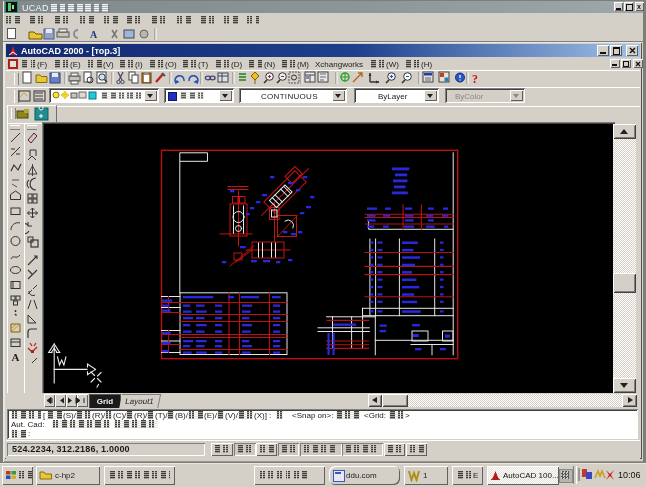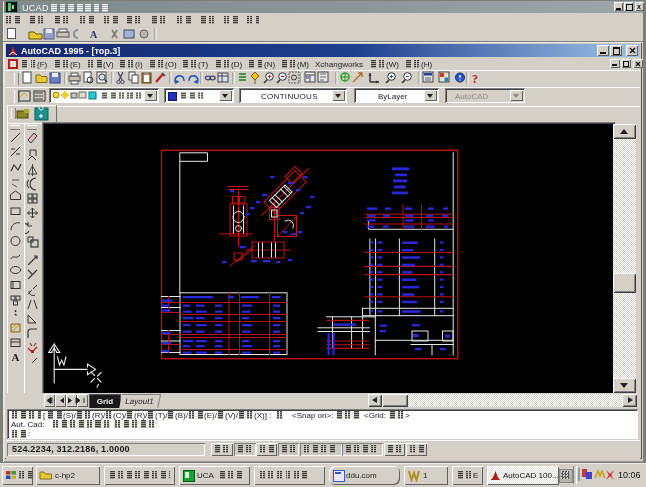--- a/index.html
+++ b/index.html
@@ -83,21 +83,21 @@
 
   <div class="abs" id="acw" style="left:4px;top:42px;width:638px;height:417px;background:#d4d0c8;box-shadow:inset 1px 1px 0 #e9e7e1,inset -1px -1px 0 #555;">
 
     <div class="abs" style="left:2px;top:2px;width:634px;height:13px;background:linear-gradient(90deg,#14286e,#1e3f8c 55%,#9fc2e8);"></div>
     <div class="abs" style="left:4px;top:3px;width:10px;height:11px;">
       <svg width="10" height="11">
           <path d="M2 10 L5 1 L8 10 Z" fill="#d02020"></path>
           <path d="M1 10 l4 -3 4 3" stroke="#fff" stroke-width="1" fill="none"></path>
         </svg>
     </div>
-    <div class="abs" style="left:17px;top:4px;color:#fff;font-weight:bold;font-size:9px;">AutoCAD 1995 - [тор.3]</div>
+    <div class="abs" style="left:17px;top:4px;color:#fff;font-weight:bold;font-size:9px;">AutoCAD 2000 - [тор.3]</div>
     <div class="btn2" style="left:593px;top:3px;width:12px;height:11px;"></div>
     <div class="abs" style="left:596px;top:10px;width:6px;height:2px;background:#111;"></div>
     <div class="btn2" style="left:606px;top:3px;width:12px;height:11px;"></div>
     <div class="abs" style="left:609px;top:5px;width:5px;height:5px;border:1px solid #111;border-top-width:2px;"></div>
     <div class="btn2" style="left:622px;top:3px;width:12px;height:11px;"></div>
     <svg class="abs" style="left:625px;top:5px;" width="7" height="7">
         <path d="M1 1 L6 6 M6 1 L1 6" stroke="#111" stroke-width="1.4"></path>
       </svg>
 
     <div class="abs" style="left:4px;top:17px;width:10px;height:10px;background:#b02020;"></div>
@@ -325,21 +325,21 @@
     </div>
 
     <div class="cmb" style="left:350px;top:46px;width:85px;">
       <div class="abs" style="left:24px;top:4px;color:#222;font-size:8px;">ByLayer</div>
       <div class="cmbb">
           <div class="arr" style="left:3px;top:4px;"></div>
         </div>
     </div>
 
     <div class="cmb" style="left:441px;top:46px;width:80px;background:#d4d0c8;">
-      <div class="abs" style="left:10px;top:4px;color:#8a8880;font-size:8px;">AutoCAD</div>
+      <div class="abs" style="left:10px;top:4px;color:#8a8880;font-size:8px;">ByColor</div>
       <div class="cmbb">
           <div class="arr" style="left:3px;top:4px;border-top-color:#8a8880;"></div>
         </div>
     </div>
 
     <div class="abs" style="left:2px;top:64px;width:634px;height:17px;background:#d4d0c8;border-top:1px solid #fff;"></div>
     <div class="tb" style="left:3px;top:63px;width:48px;height:17px;"></div>
     <div class="grip" style="left:7px;top:66px;height:11px;"></div>
     <svg class="abs" style="left:12px;top:65px;" width="36" height="14">
       <rect x="1" y="4" width="11" height="7" fill="#8a8520" stroke="#4a4505"></rect>
@@ -737,26 +737,20 @@
   </div>
   <div class="tskb" style="left:36px;width:64px;">
     <svg class="abs" style="left:3px;top:4px;" width="13" height="10">
         <path d="M1 2 h4 l1.5 2 h6 v5 h-11.5 z" fill="#e8c832" stroke="#6b5500" stroke-width=".8"></path>
       </svg>
     <div class="abs" style="left:19px;top:5px;color:#222;font-size:8px;">c-hp2</div>
   </div>
   <div class="tskb" style="left:104px;width:71px;">
     <div class="ct" style="left:5px;top:5px;width:61px;height:8px;"></div>
   </div>
-  <div class="tskb" style="left:179px;width:71px;">
-    <div class="abs" style="left:4px;top:4px;width:10px;height:10px;background:#18a038;border:1px solid #0a5a18;"></div>
-    <div class="abs" style="left:6px;top:6px;width:4px;height:6px;background:#d8ffd8;"></div>
-    <div class="abs" style="left:18px;top:5px;color:#222;font-size:8px;">UCA</div>
-    <div class="ct" style="left:40px;top:5px;width:24px;height:8px;"></div>
-  </div>
   <div class="tskb" style="left:254px;width:71px;">
     <div class="ct" style="left:5px;top:5px;width:50px;height:8px;"></div>
   </div>
   <div class="tskb" style="left:329px;width:71px;border-radius:6px;">
     <div class="abs" style="left:4px;top:4px;width:10px;height:10px;background:#e8e8f4;border:1px solid #3858c0;"></div>
     <div class="abs" style="left:6px;top:6px;width:6px;height:2px;background:#3858c0;"></div>
     <div class="abs" style="left:17px;top:5px;color:#222;font-size:8px;">ddu.com</div>
   </div>
   <div class="tskb" style="left:404px;width:44px;">
     <svg class="abs" style="left:4px;top:3px;" width="12" height="13">

